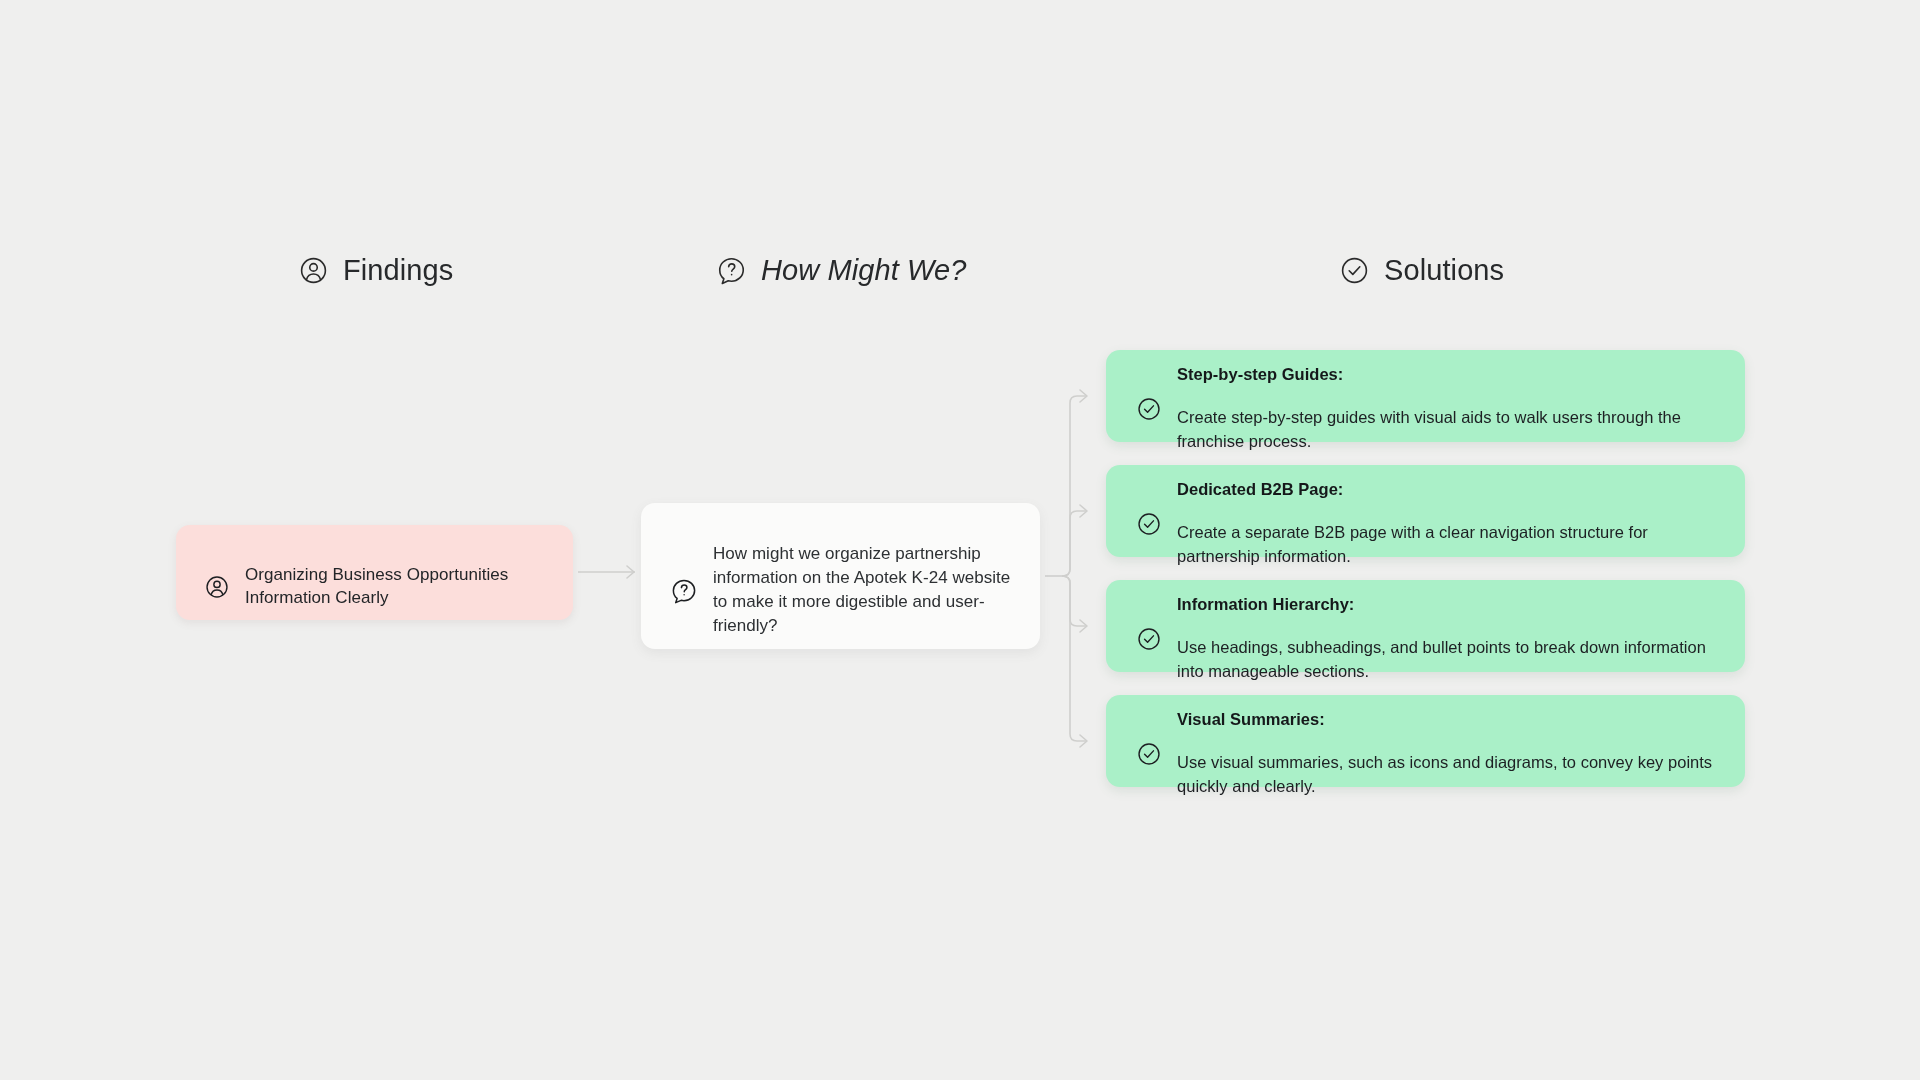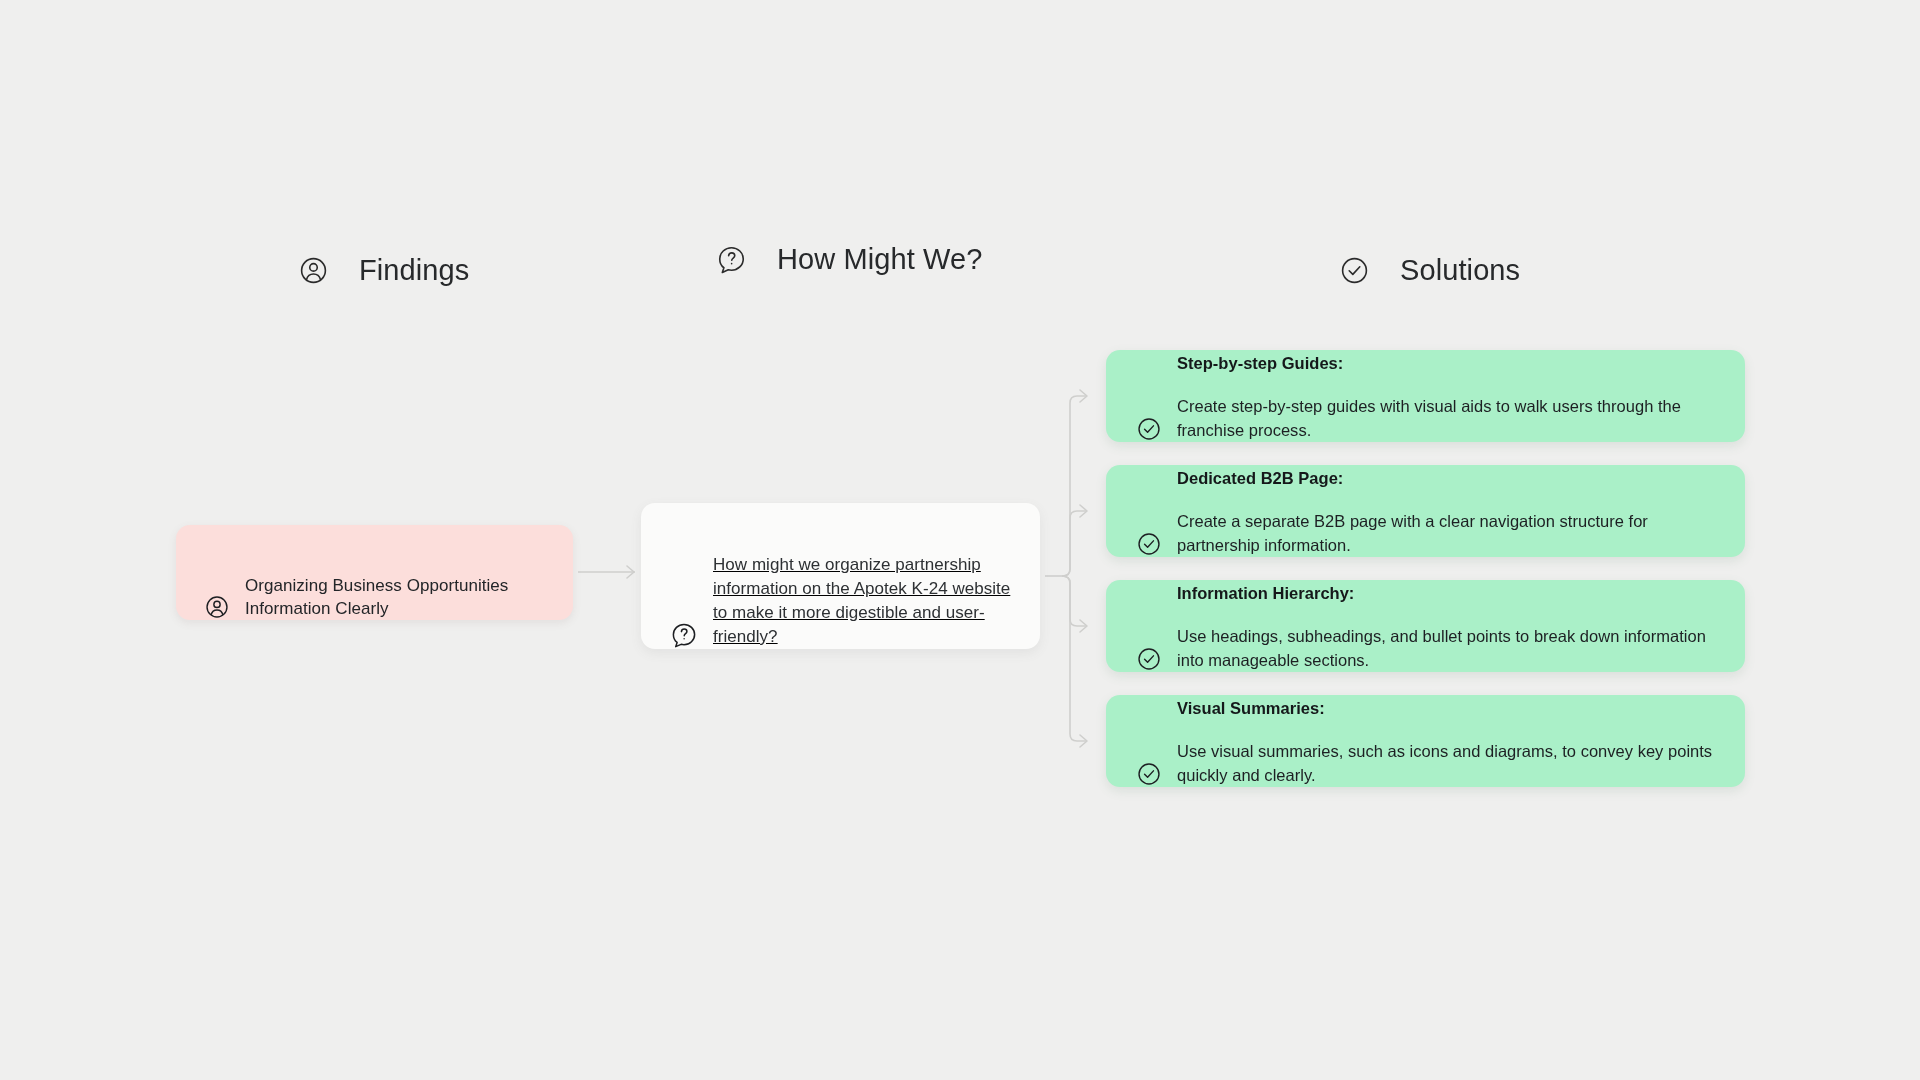--- a/index.html
+++ b/index.html
@@ -35,32 +35,31 @@
     display: block;
     color: #2b2b2b;
   }
   .col-header .hdr-label {
     font-size: 29px;
     font-weight: 400;
     letter-spacing: 0.1px;
     color: #27292b;
     white-space: nowrap;
     line-height: 1;
-    margin-left: 16px;
   }
   #hdr-findings  { left: 298px; top: 255px; }
-  #hdr-hmw       { left: 716px; top: 244px; }
+  #hdr-hmw       { left: 716px; top: 255px; font-style: italic; }
   #hdr-solutions { left: 1339px; top: 255px; justify-content: center; }
 
   
   .card {
     position: absolute;
     box-sizing: border-box;
     display: flex;
-    align-items: flex-end;
+    align-items: center;
     gap: 15px;
     border-radius: 14px;
   }
   .card .card-icon {
     flex: 0 0 auto;
     display: block;
     color: #1d1f22;
   }
   .card .card-text {
     flex: 1 1 auto;
@@ -87,21 +86,20 @@
 
   
   #card-hmw {
     left: 641px;
     top: 503px;
     width: 399px;
     height: 146px;
     background: #fbfbfa;
     padding: 28px 22px 0 29px;
     box-shadow: 0 4px 12px rgba(100, 100, 100, 0.09);
-    text-decoration: underline;
   }
   #card-hmw .card-icon { width: 28px; height: 28px; margin-top: 2px; }
   #card-hmw .card-text {
     font-size: 17px;
     line-height: 24px;
     color: #2d3033;
     letter-spacing: 0.04px;
   }
 
   

